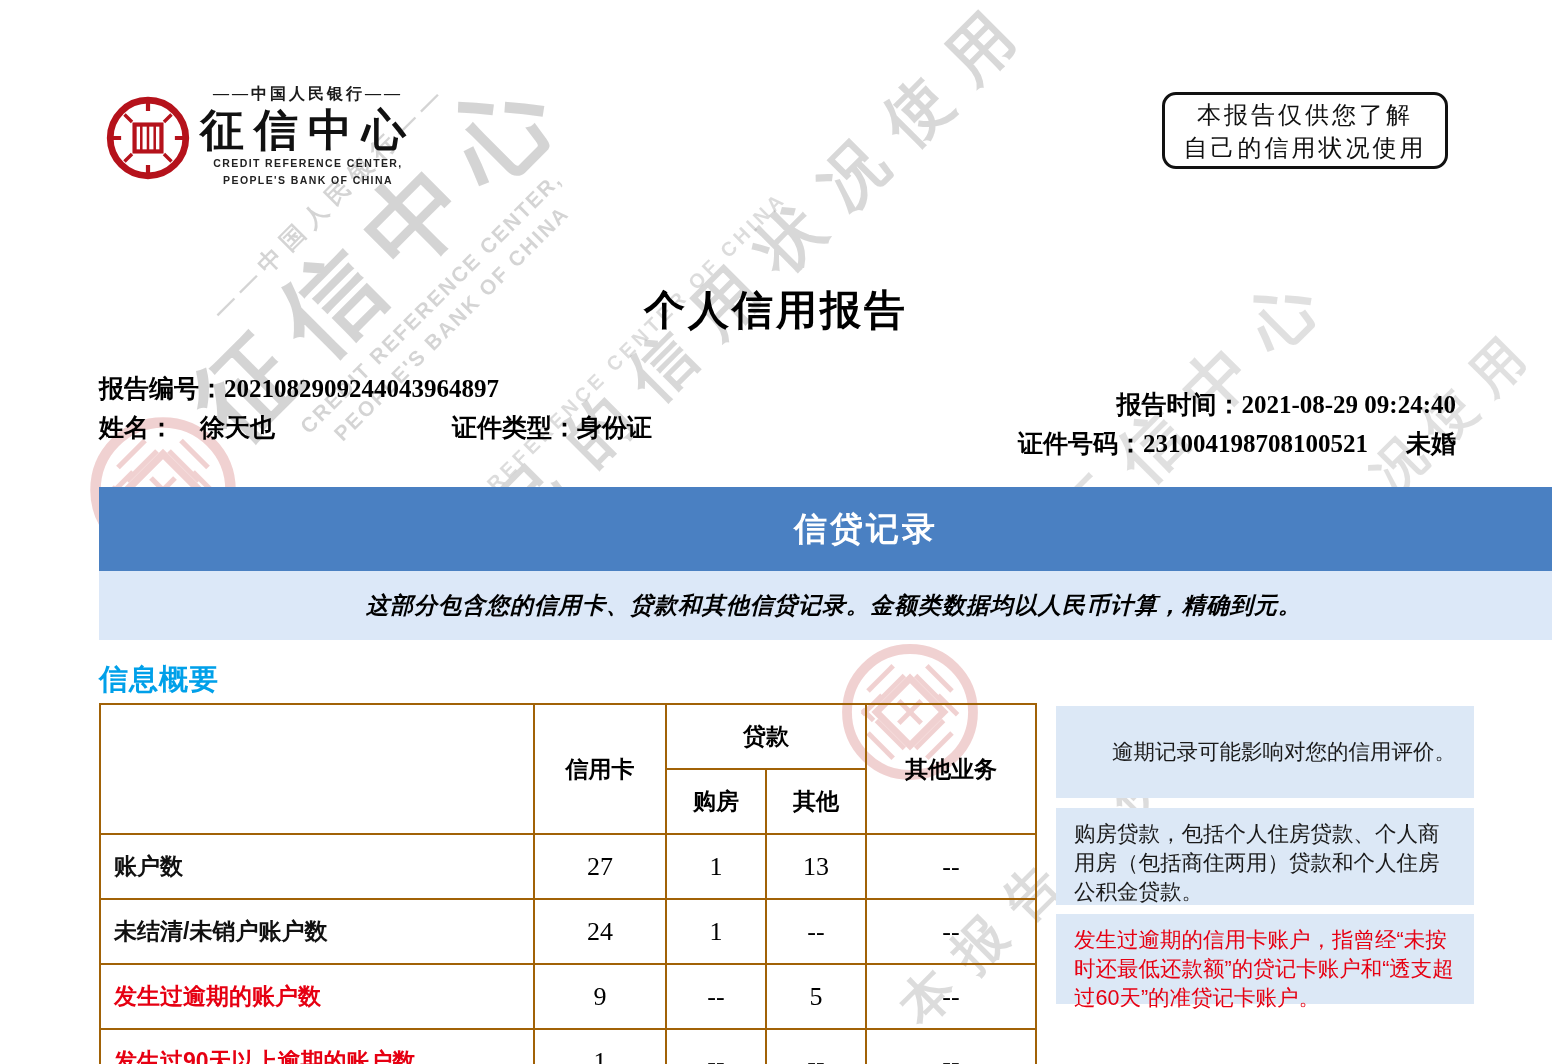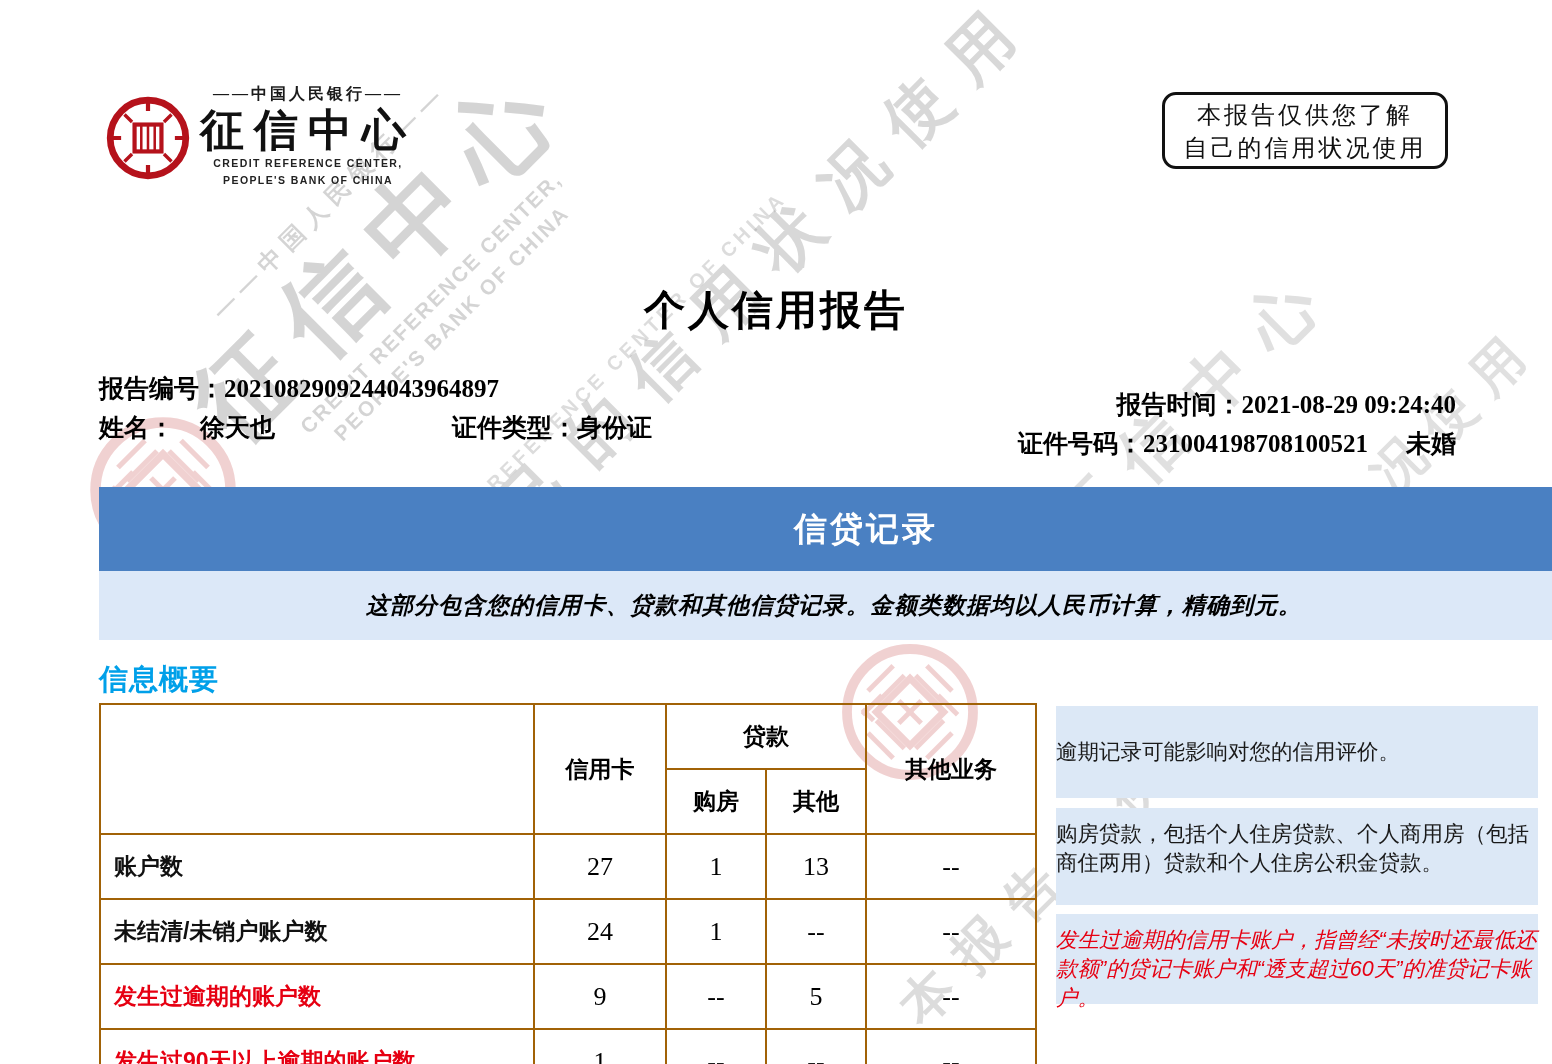--- a/index.html
+++ b/index.html
@@ -87,28 +87,29 @@
   .summary-table td, .summary-table th { border: 2px solid #a16207; padding: 16px; }
   .summary-table th { font-size: 23px; font-weight: bold; color: #000; text-align: center; vertical-align: middle; }
   .summary-table .lbl { font-size: 23px; font-weight: bold; text-align: left; padding-left: 13px; vertical-align: middle; }
   .summary-table .val { font-family: "Liberation Serif", serif; font-size: 26px; text-align: center; vertical-align: middle; color: #000; font-weight: normal; }
   .summary-table tr.row-red .lbl { color: #e60012; }
   .hr1 { height: 52px; } .hr2 { height: 48px; }
   .br { height: 50px; }
 
   
   .note {
-    position: absolute; left: 1056px; width: 482px;
+    position: absolute; left: 1056px; width: 418px;
     background: #dce8f6; color: #1a1a1a;
     font-size: 21.5px; line-height: 29px;
-    padding: 12px 0;
+    padding: 12px 18px;
+    justify-content: flex-end;
   }
   .note1 { top: 706px; height: 92px; display: flex; align-items: center; }
   .note2 { top: 808px; height: 97px; }
-  .note3 { top: 914px; height: 90px; color: #e60012; font-style: italic; }
+  .note3 { top: 914px; height: 90px; color: #e60012; }
 </style>
 </head>
 <body>
 
 <div class="page">
 
   <div class="layer-wm">
     <div class="wm wm-logo-group">
       <div class="wm-bank">——中国人民银行——</div>
       <div class="wm-center">征信中心</div>

